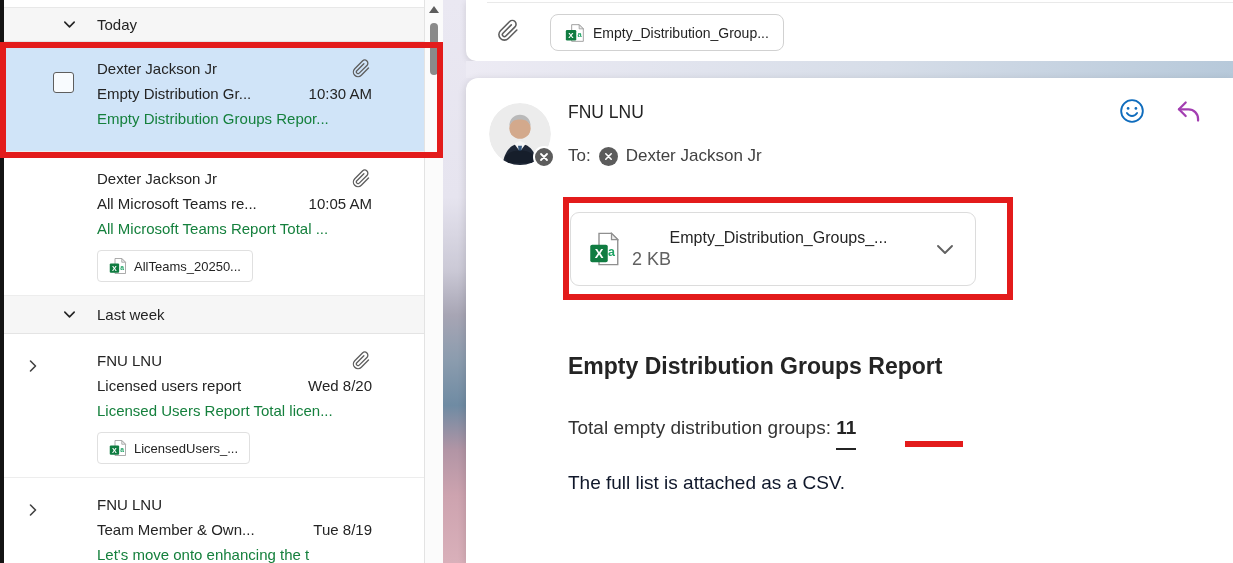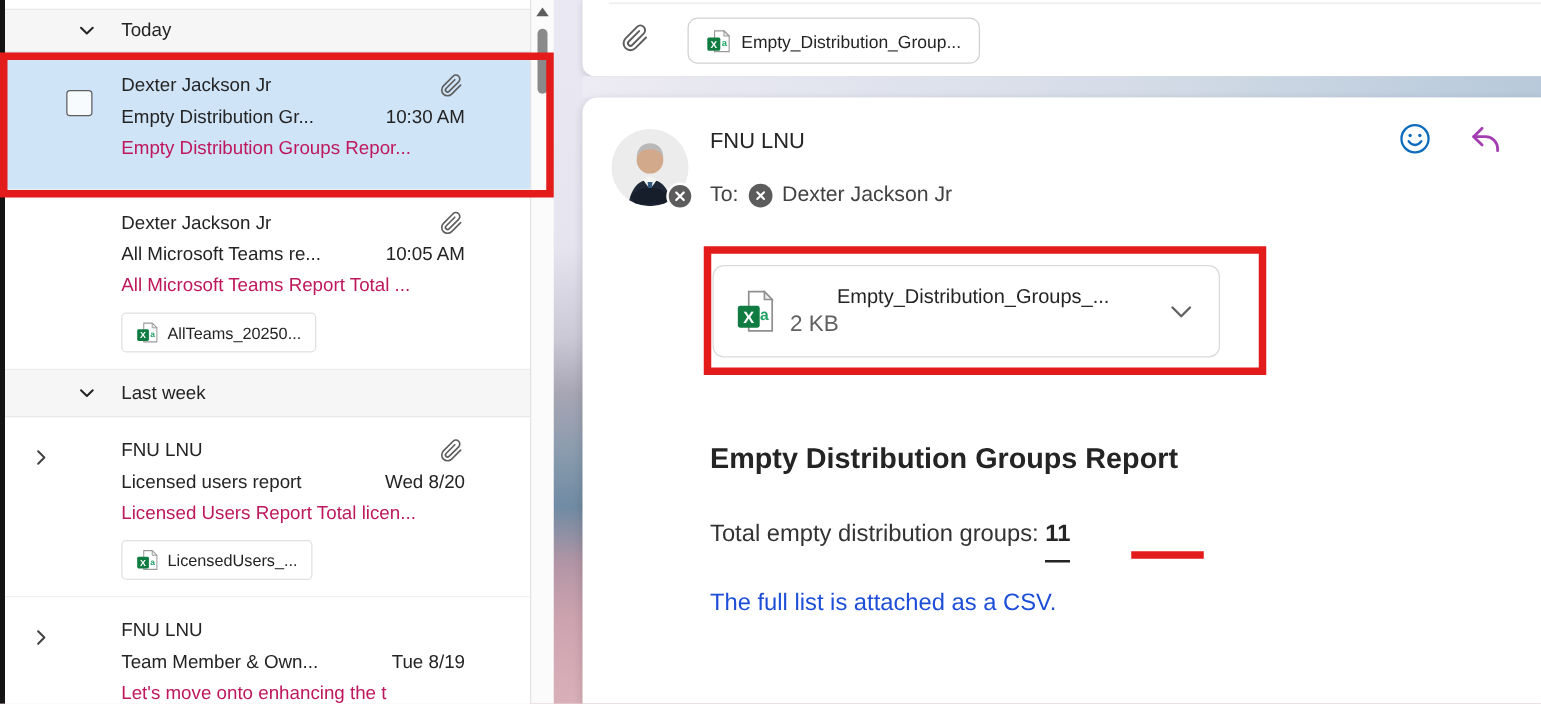--- a/index.html
+++ b/index.html
@@ -19,21 +19,21 @@
     height:34px; background:#f6f6f6; border-bottom:1px solid #e4e4e4;
     display:flex; align-items:center; font-size:15px; font-weight:normal;
   }
   .section-header .chev { margin-left:58px; width:15px; height:15px; }
   .section-header .lbl { margin-left:20px; }
   .email-row { position:relative; padding:14px 52px 10px 93px; border-bottom:1px solid #ededed; background:#fff; }
   .email-row.selected { background:#d0e4f8; }
   .row-line { display:flex; align-items:center; line-height:25px; font-size:15px; }
   .row-line .grow { flex:1 1 auto; white-space:nowrap; overflow:hidden; }
   .row-line .right { flex:0 0 auto; margin-left:6px; }
-  .preview { color:#be185d; white-space:nowrap; overflow:hidden; line-height:25px; font-size:15px; }
+  .preview { color:#15803d; white-space:nowrap; overflow:hidden; line-height:25px; font-size:15px; }
   .gutter-check { position:absolute; left:49px; top:30px; width:21px; height:21px;
     border:1.6px solid #5e5e5e; border-radius:3px; background:rgba(255,255,255,.85); }
   .gutter-chev { position:absolute; left:21px; top:24px; width:16px; height:16px; }
   .att-chip {
     display:inline-flex; align-items:center; gap:7px; margin-top:9px; height:32px;
     border:1px solid #e0e0e0; border-radius:4px; background:#fff; padding:0 11px;
     font-size:13px; max-width:170px; white-space:nowrap;
   }
   .clip-icon { width:21px; height:21px; }
 
@@ -73,21 +73,21 @@
     border:1px solid #dcdcdc; border-radius:9px; background:#fff; display:flex; align-items:center; padding:0 18px; }
   .read-att-card .fileicon { width:30px; height:34px; flex:0 0 auto; }
   .read-att-meta { margin-left:13px; flex:1 1 auto; overflow:hidden; }
   .read-att-name { font-size:16px; color:#242424; white-space:nowrap;text-align:center; }
   .read-att-size { font-size:18px; color:#616161; margin-top:2px; }
   .read-att-chev { width:24px; height:24px; flex:0 0 auto; margin-left:8px; }
 
   .body-heading { position:absolute; left:102px; top:275px; font-size:23px; font-weight:bold; color:#242424; }
   .body-line1 { position:absolute; left:102px; top:339px; font-size:19px; color:#333; }
   .body-line1 b { color:#242424; border-bottom:2px solid #242424; padding-bottom:10px; }
-  .body-line2 { position:absolute; left:102px; top:394px; font-size:19px; color:#1d4ed8; }
+  .body-line2 { position:absolute; left:102px; top:394px; font-size:19px; color:#0f172a; }
 
   
   .anno { position:absolute; border:6px solid #e31b1b; pointer-events:none; z-index:60; }
   .anno-box-list { left:0; top:42px; width:443px; height:116px; }
   .anno-box-att { left:563px; top:197px; width:450px; height:103px; }
   .anno-underline { position:absolute; left:905px; top:441px; width:58px; height:6px;
     background:#e31b1b; z-index:60; pointer-events:none; }
 
   svg { display:block; }
 </style>

